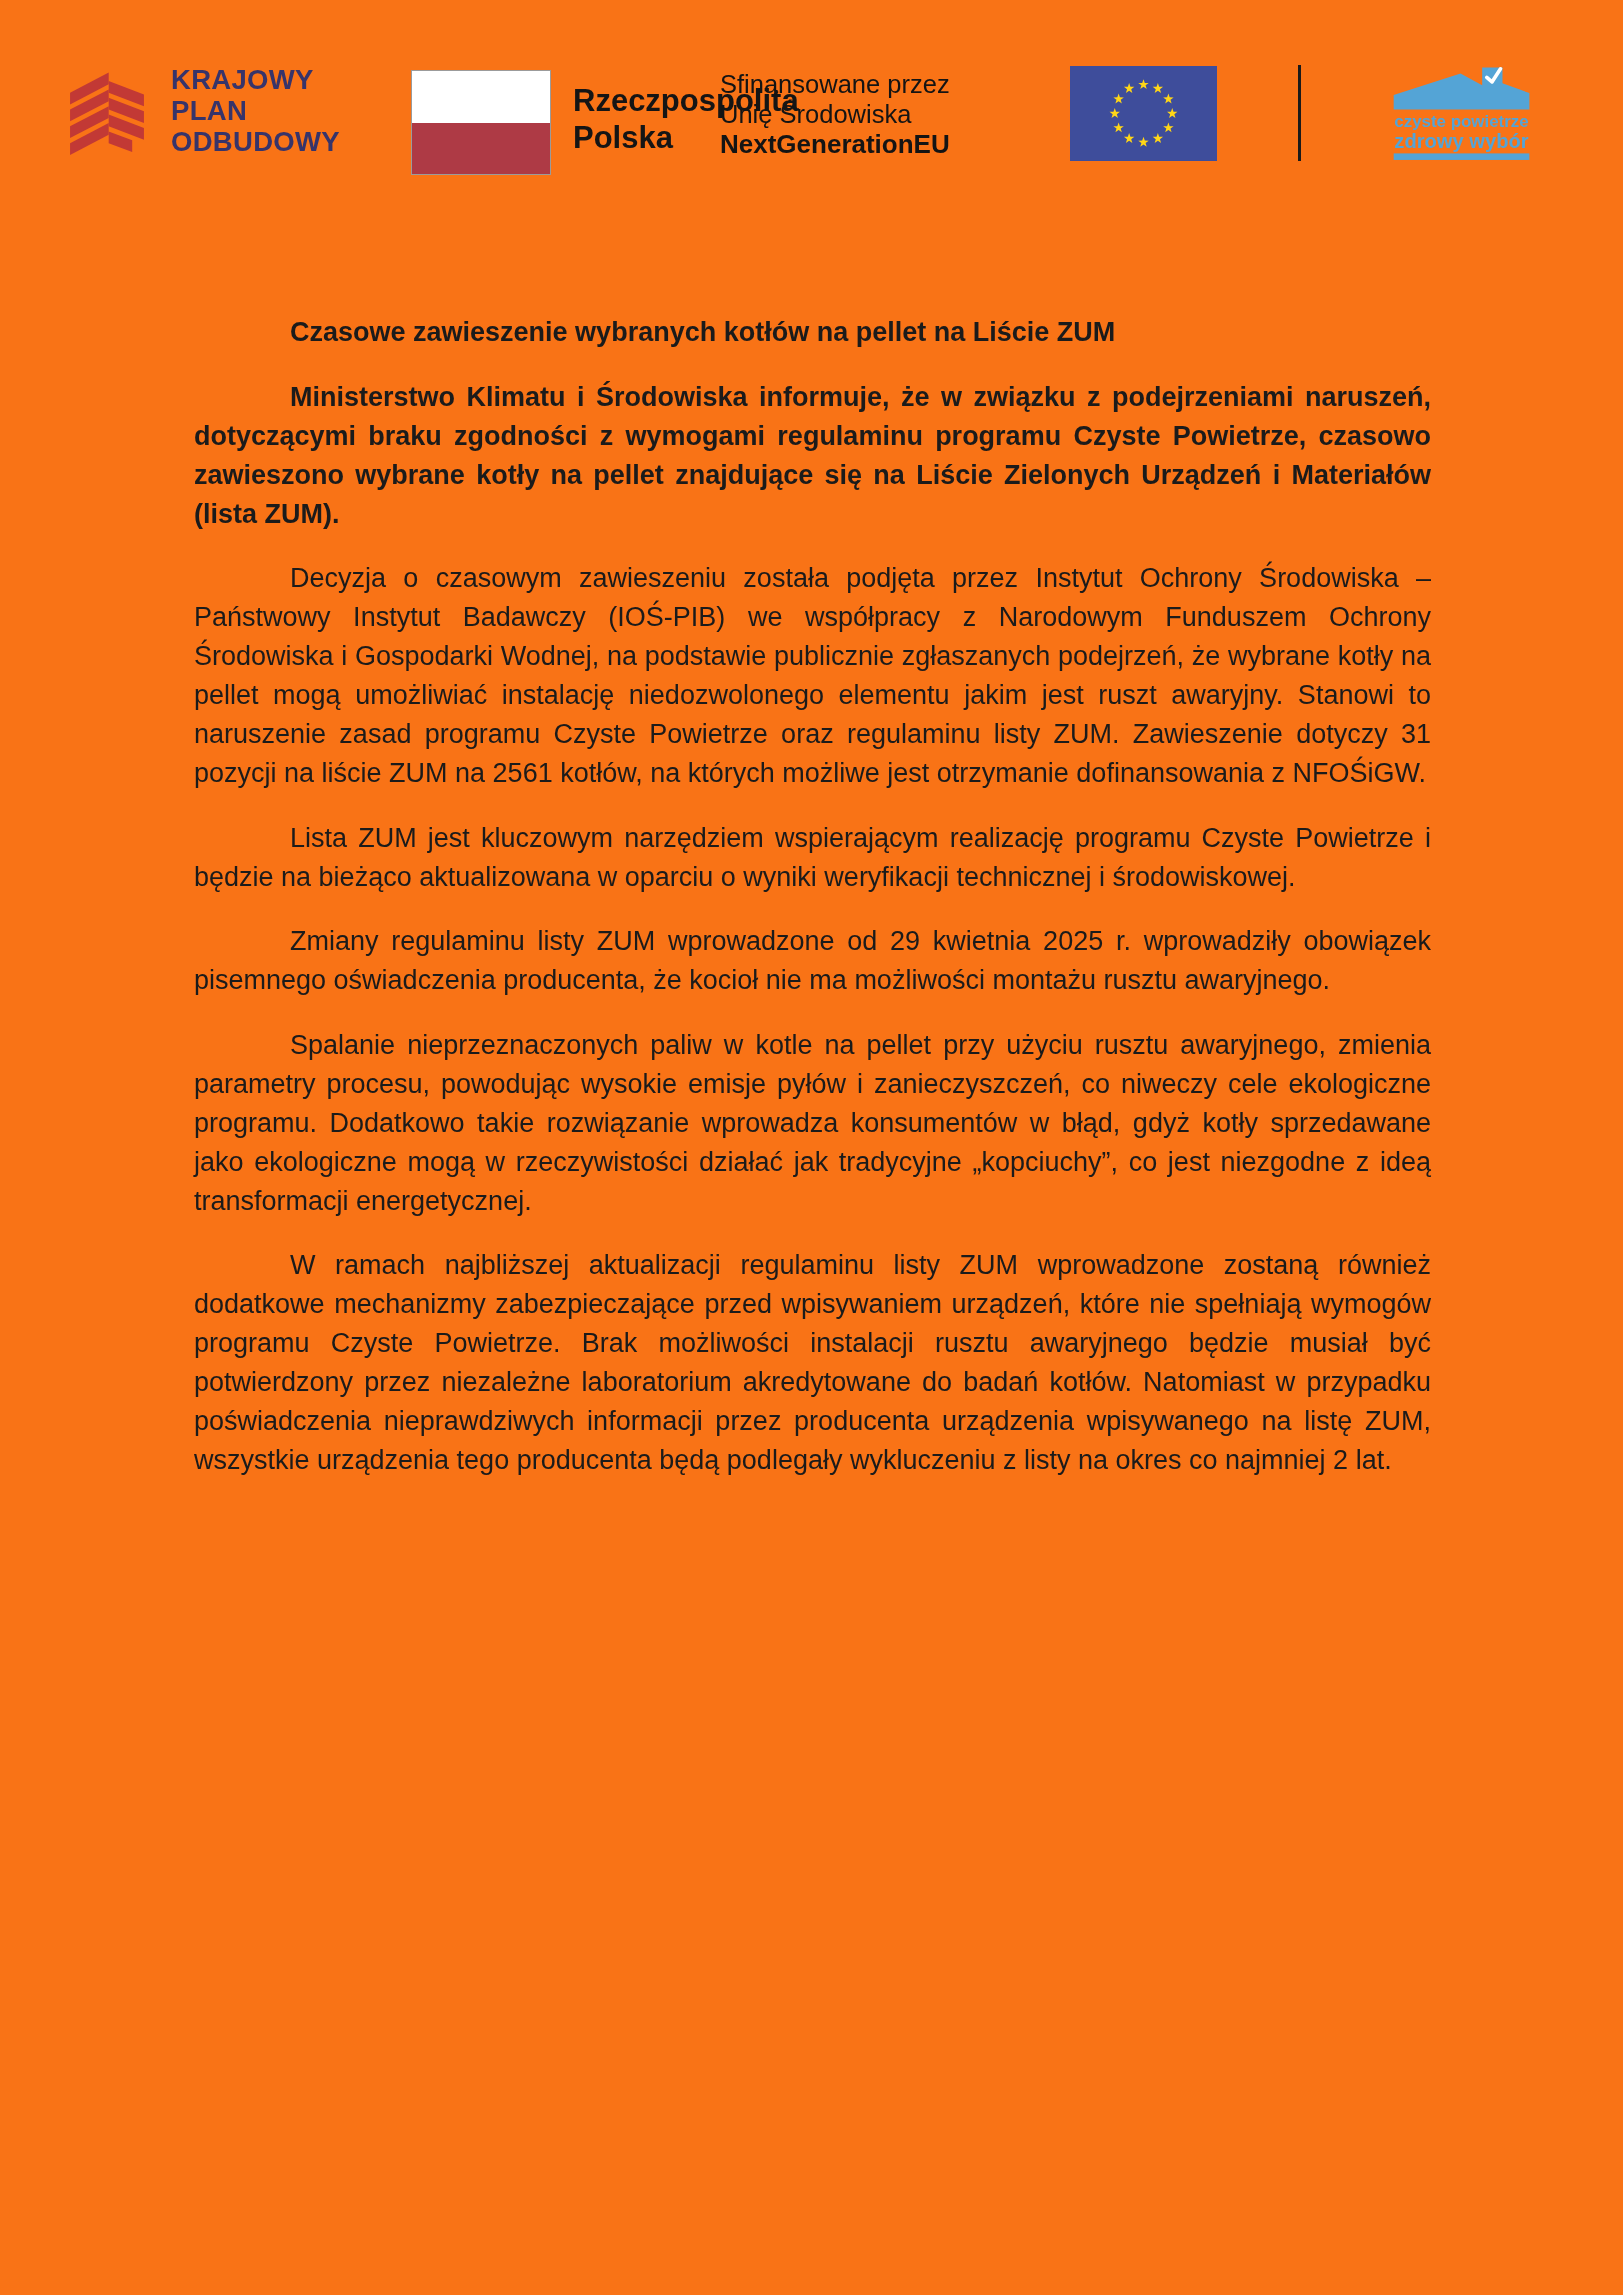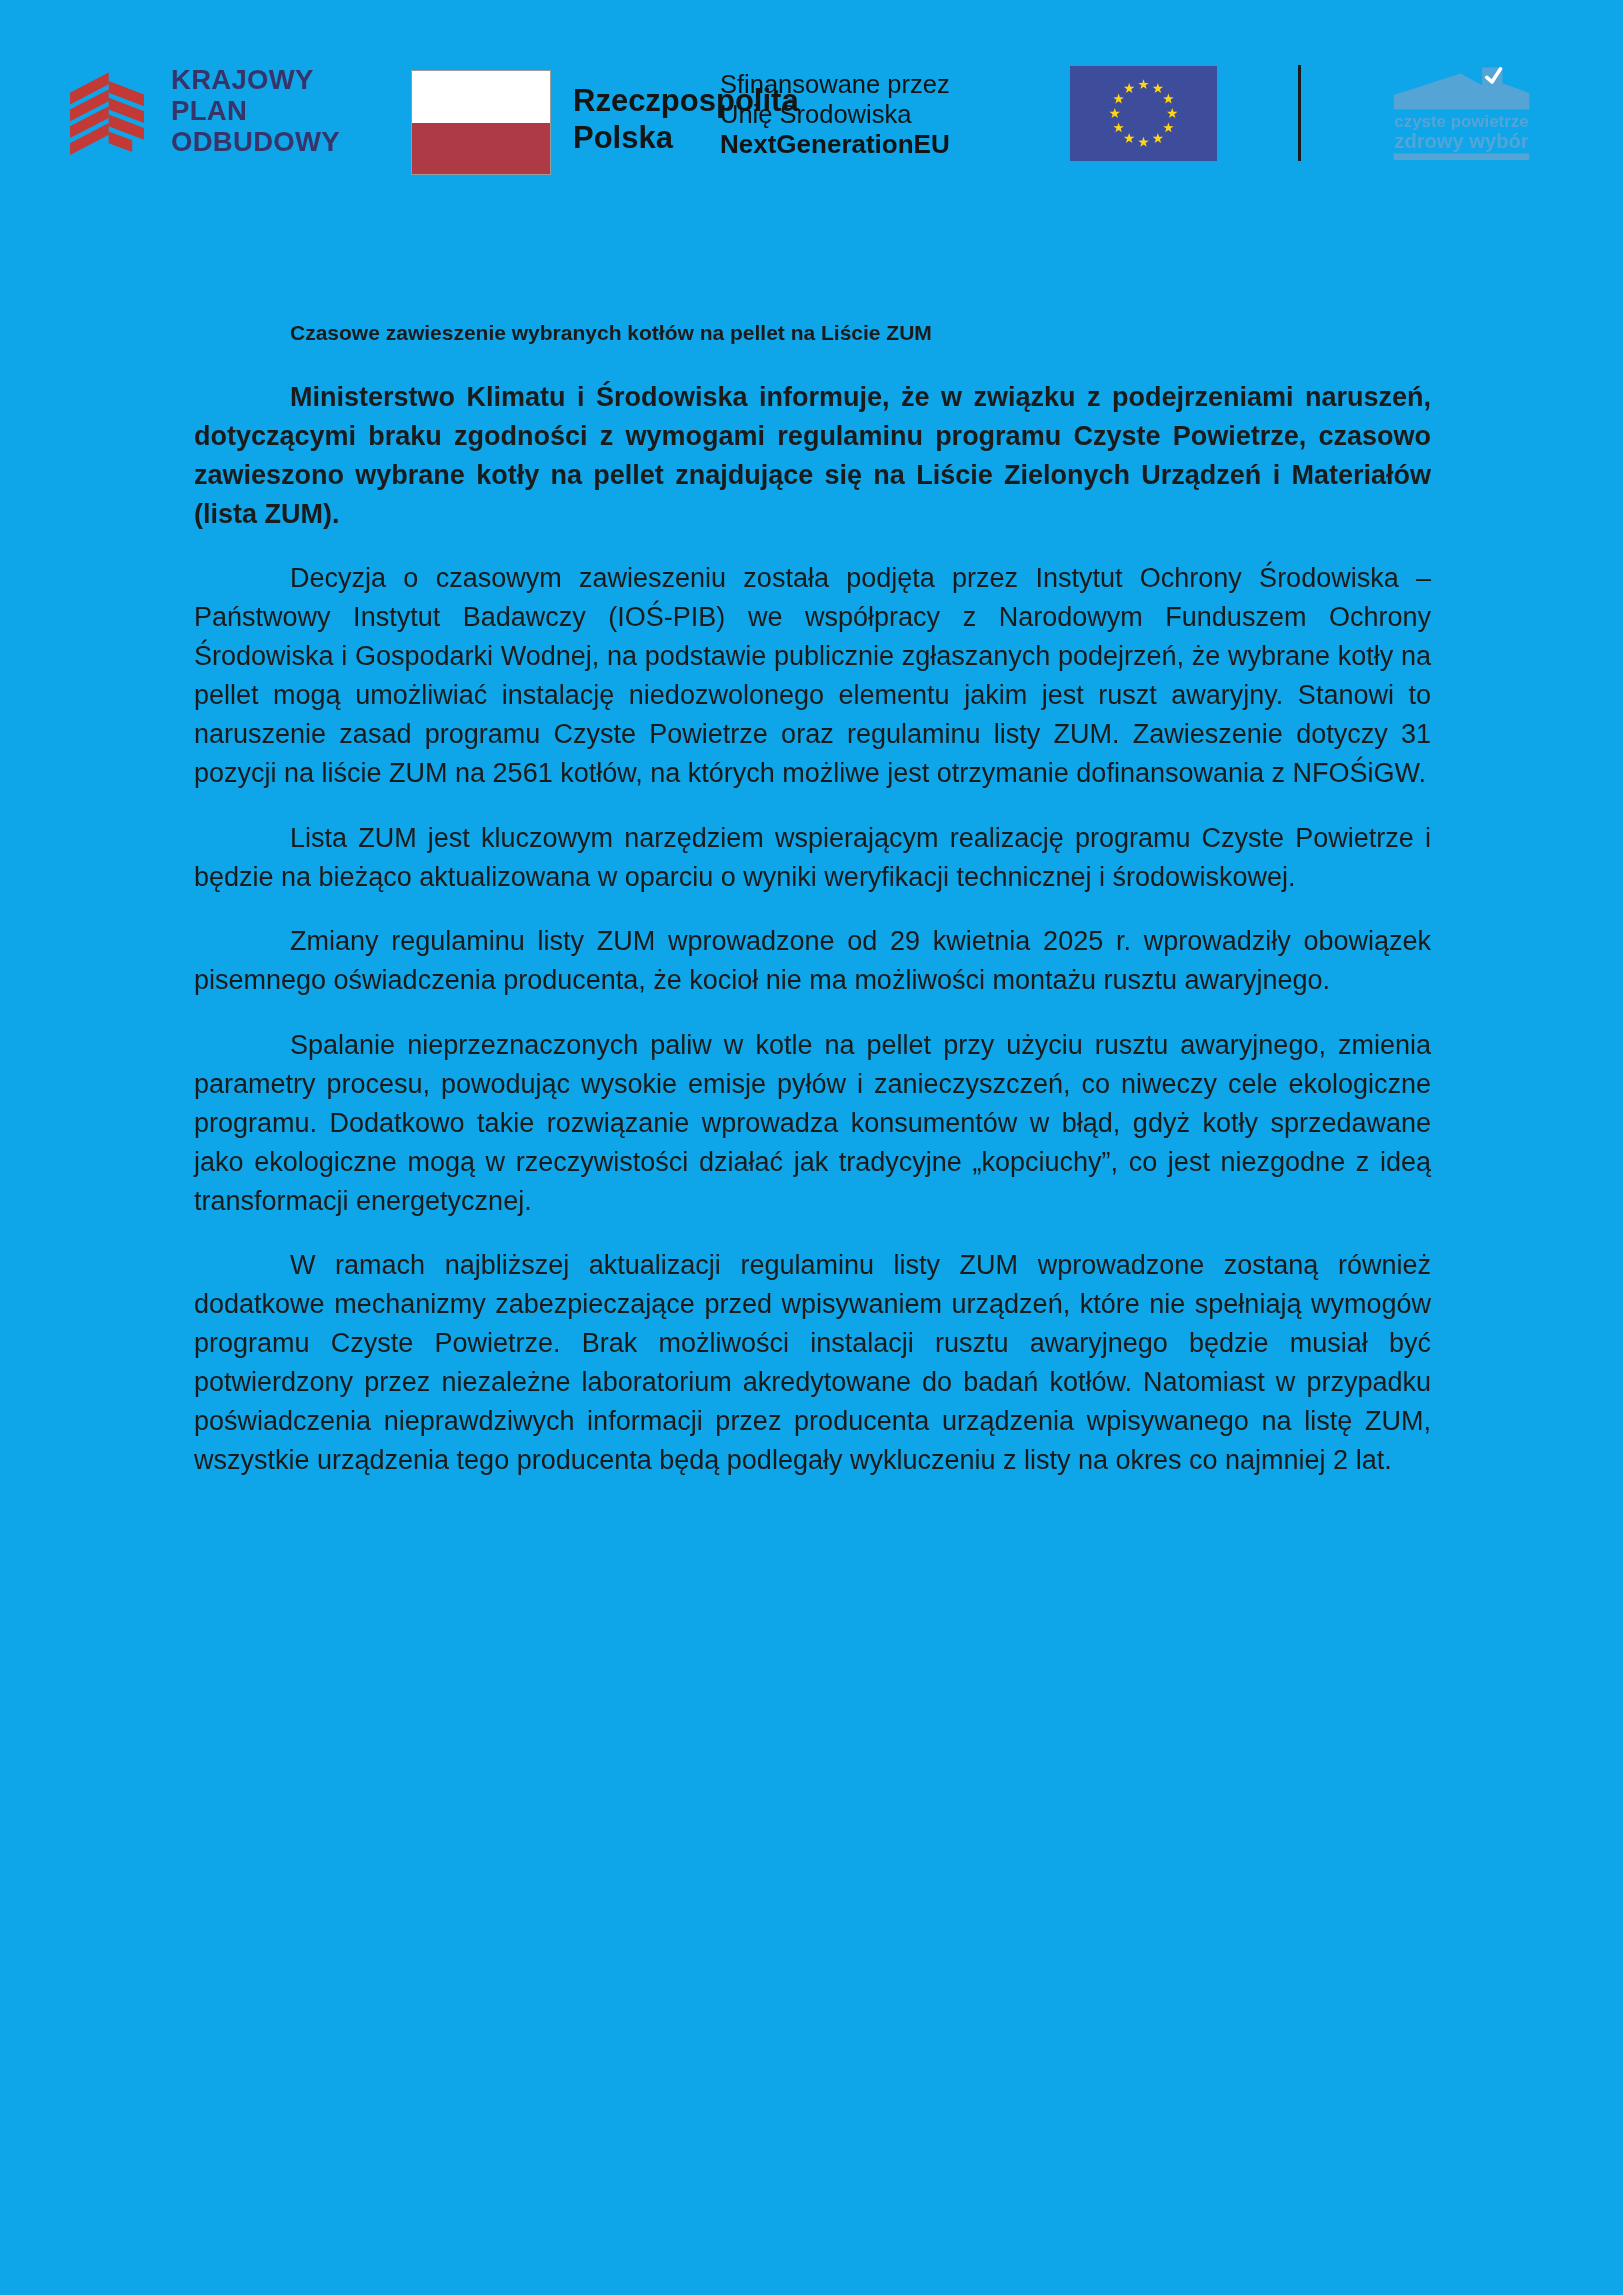--- a/index.html
+++ b/index.html
@@ -1,19 +1,19 @@
 <!DOCTYPE html>
 <html lang="pl" style="font-size:10.5px"><head>
 <meta charset="utf-8">
 <style>
   html,body{margin:0;padding:0;background:#e8e8e8;}
   .page{
     position:relative;
     width:1623px;height:2295px;
-    background:#0ea5e9;
+    background:#f97316;
     font-family:"Liberation Sans",sans-serif;
     overflow:hidden;
   }
 
   
   .hdr-item{position:absolute;}
 
   
   .kpo-icon{left:65px;top:65px;width:84px;height:100px;}
   .kpo-text{
@@ -46,21 +46,21 @@
   .czyste-logo text{
     font-family:"Liberation Sans",sans-serif;font-weight:bold;fill:#54A4D6;
   }
 
   
   .content{
     position:absolute;left:194px;top:313px;width:1237px;
     color:#1b1b1b;font-size:27px;line-height:39px;
   }
   .content h1{
-    font-size:21px;line-height:39px;font-weight:bold;
+    font-size:27px;line-height:39px;font-weight:bold;
     margin:0 0 25.5px 0;text-indent:96px;
   }
   .content p{
     margin:0 0 25.5px 0;
     text-align:justify;text-indent:96px;
   }
   .content p.lead{font-weight:bold;}
 </style>
 </head>
 <body>

